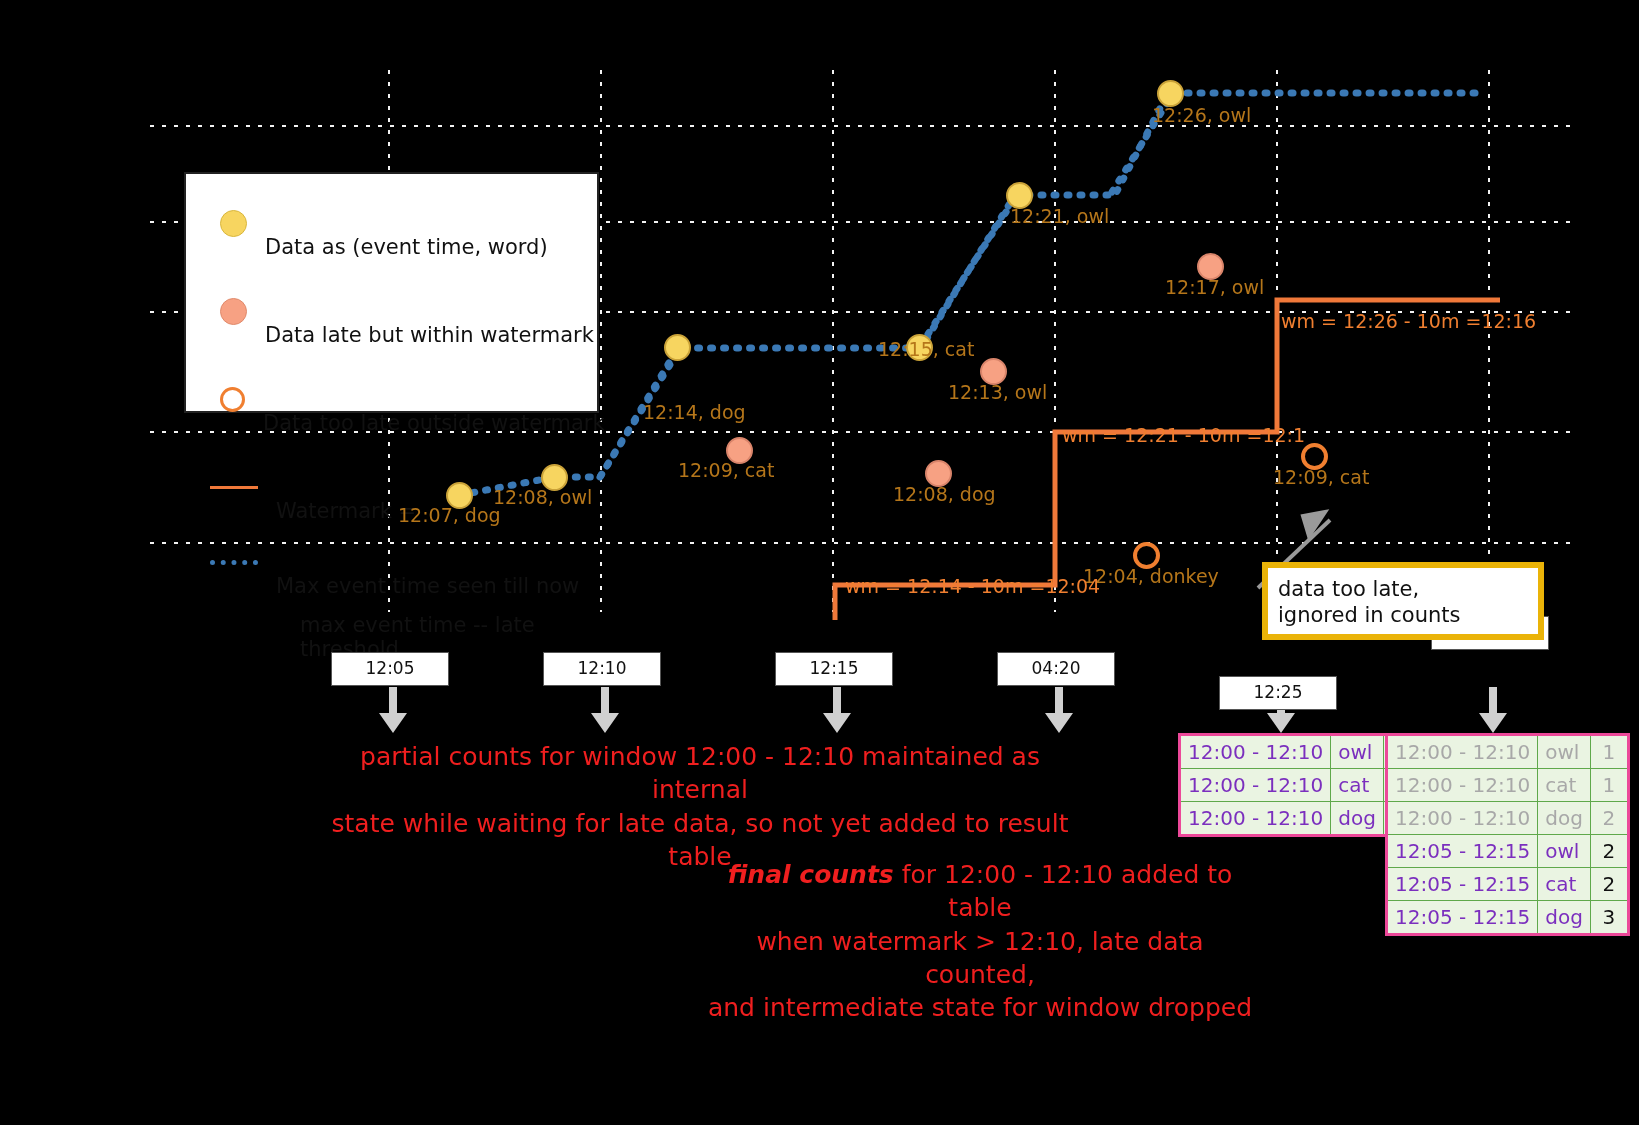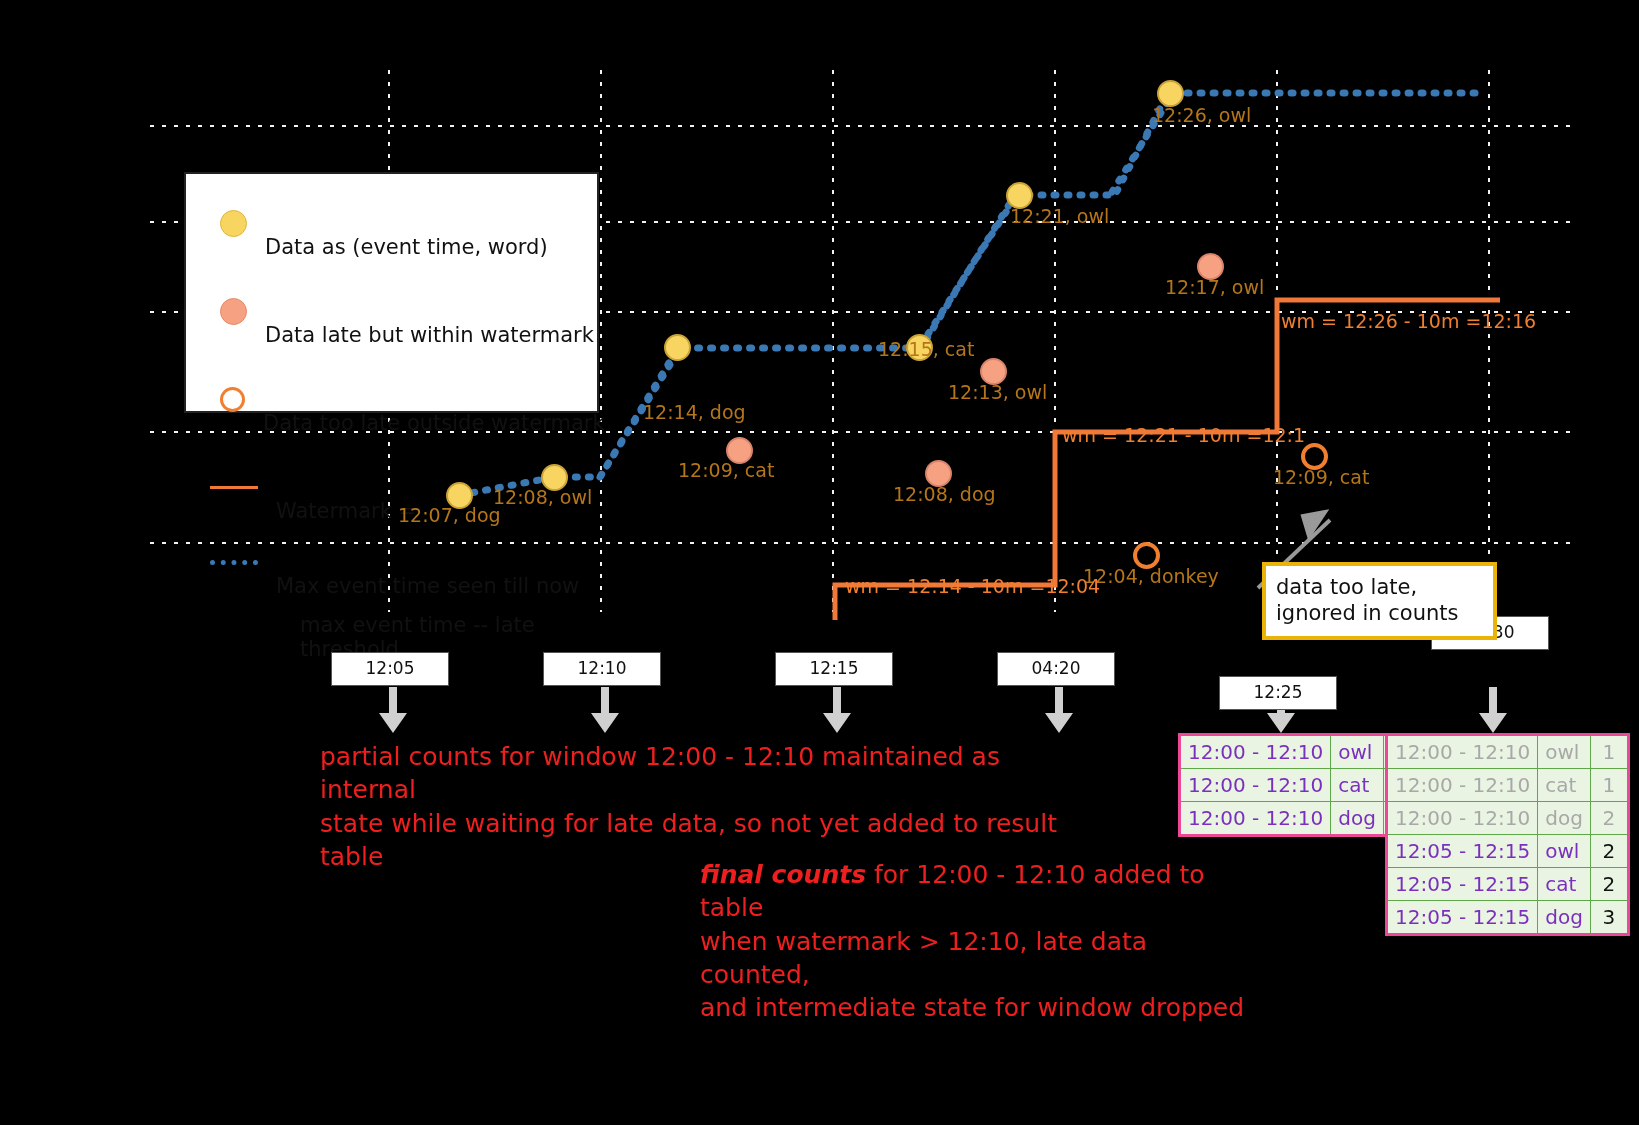--- a/index.html
+++ b/index.html
@@ -33,26 +33,26 @@
   .ptlabel{position:absolute;font-size:19px;color:#b5761a;white-space:nowrap;}
 
   
   .wmlabel{position:absolute;font-size:19px;color:#f07f30;white-space:nowrap;}
 
   
   .timebox{position:absolute;background:#fff;border:1px solid #555;
            font-size:17px;color:#111;text-align:center;padding:5px 0 7px 0;width:116px;}
 
   
-  .callout{position:absolute;left:1262px;top:562px;width:235px;height:78px;background:#fff;
-           border:4px solid #eab308;box-sizing:border-box;padding:8px 10px;
+  .callout{position:absolute;left:1262px;top:562px;width:282px;height:78px;background:#fff;
+           border:6px solid #eab308;box-sizing:border-box;padding:8px 10px;
            font-size:21px;color:#111;line-height:1.25;}
 
   
-  .red-note{position:absolute;color:#f01f1f;font-size:25px;line-height:1.33;}
+  .red-note{position:absolute;color:#f01f1f;font-size:25px;text-align:center;line-height:1.33;}
   .red-note .ital{font-style:italic;font-weight:bold;}
 
   
   .rtable{position:absolute;border:3px solid #ec4899;background:#eaf4e2;
           border-collapse:collapse;}
   .rtable td{border:1px solid #5fa84a;font-size:20px;padding:4px 7px;
              color:#7b2fbe;white-space:nowrap;}
   .rtable td.v{color:#111;text-align:center;width:22px;}
 </style>
 </head>

